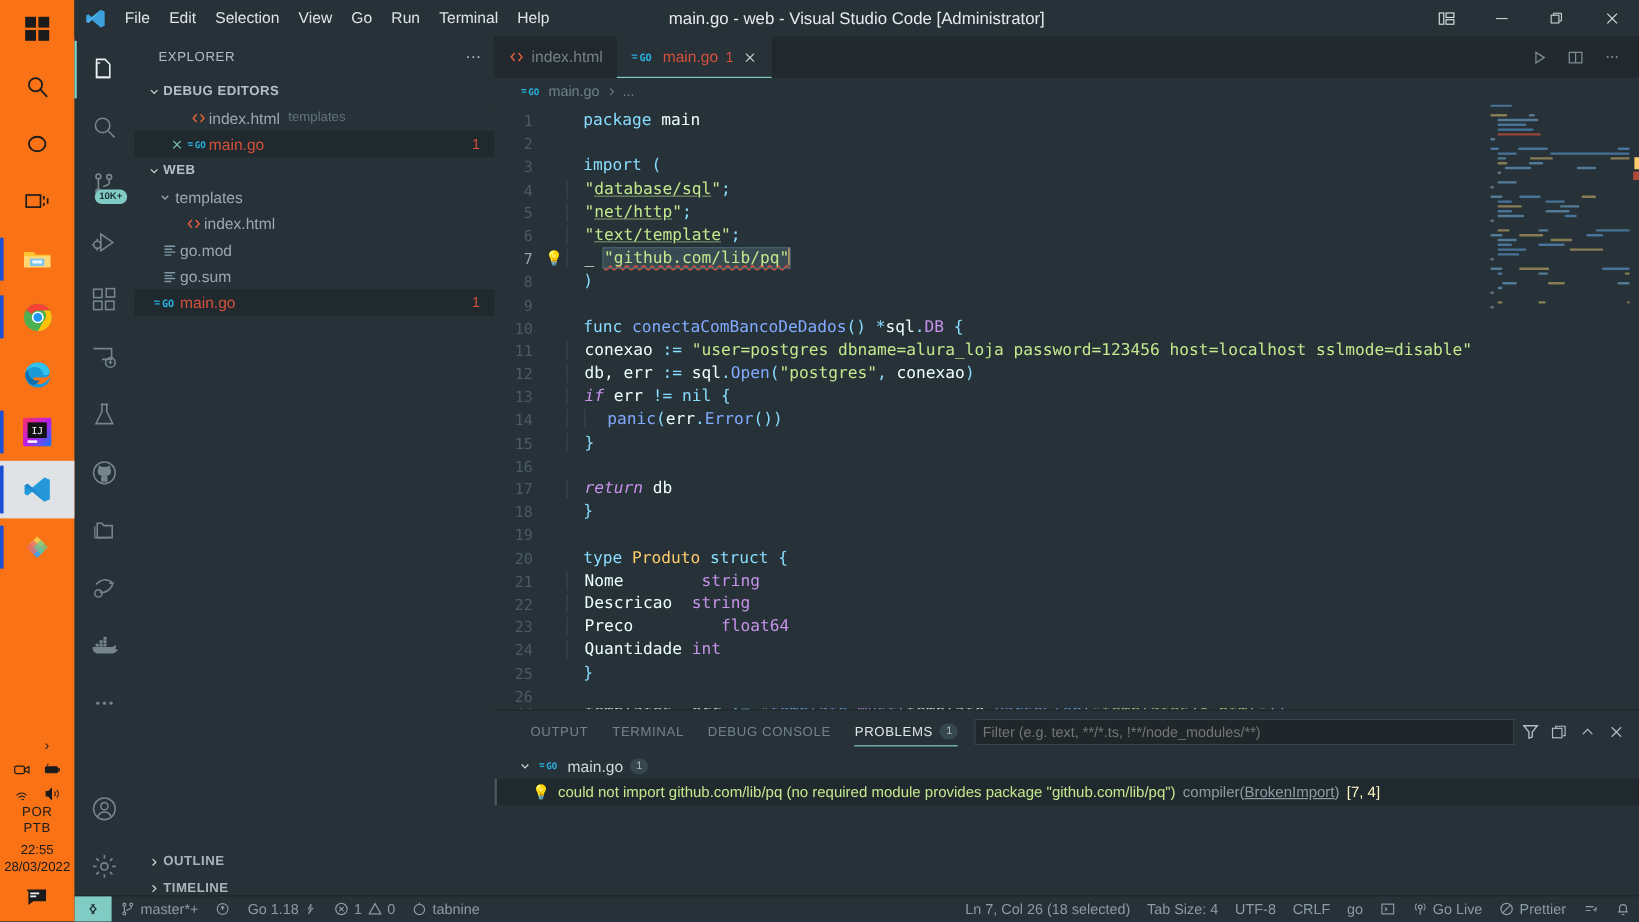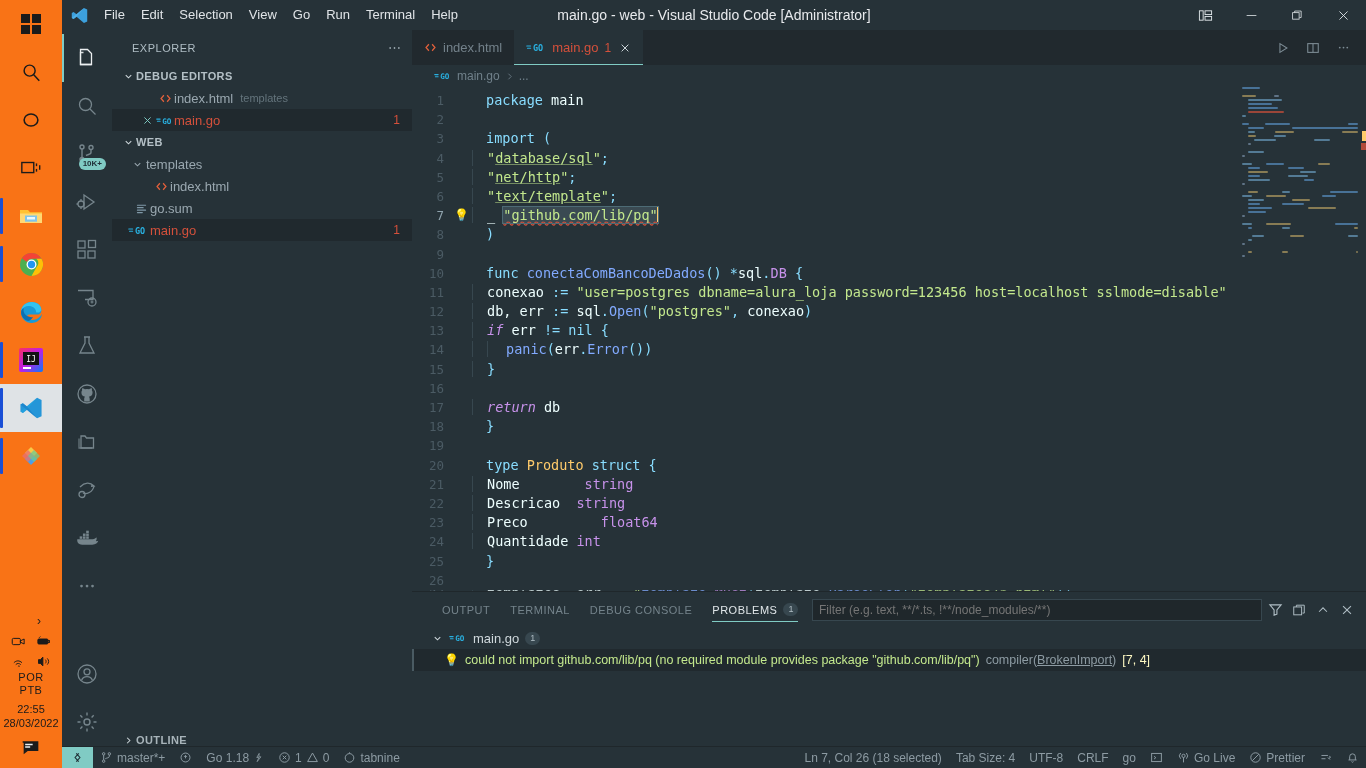--- a/index.html
+++ b/index.html
@@ -600,30 +600,41 @@
 
         <div class="row" style="padding-left:40px">
           <span class="rowicon">
             <svg width="13" height="13" viewBox="0 0 16 16" fill="none" stroke="#e4603b" stroke-width="1.5">
                 <path d="M6 4L2.5 8 6 12M10 4l3.5 4-3.5 4"></path>
               </svg>
           </span>
           <span class="label">index.html</span>
         </div>
 
-
         <div class="row" style="padding-left:20px">
           <span class="rowicon">
             <svg width="13" height="13" viewBox="0 0 16 16" stroke="#7f98a6" stroke-width="1.4" stroke-linecap="round">
                 <line x1="3" y1="4" x2="13" y2="4"></line>
                 <line x1="3" y1="7" x2="10" y2="7"></line>
                 <line x1="3" y1="10" x2="13" y2="10"></line>
                 <line x1="3" y1="13" x2="9" y2="13"></line>
               </svg>
           </span>
+          <span class="label">go.mod</span>
+        </div>
+
+        <div class="row" style="padding-left:20px">
+          <span class="rowicon">
+            <svg width="13" height="13" viewBox="0 0 16 16" stroke="#7f98a6" stroke-width="1.4" stroke-linecap="round">
+                <line x1="3" y1="4" x2="13" y2="4"></line>
+                <line x1="3" y1="7" x2="10" y2="7"></line>
+                <line x1="3" y1="10" x2="13" y2="10"></line>
+                <line x1="3" y1="13" x2="9" y2="13"></line>
+              </svg>
+          </span>
           <span class="label">go.sum</span>
         </div>
 
         <div class="row sel gofile" style="padding-left:14px">
           <span class="rowicon" style="width:24px;flex:0 0 24px">
             <svg width="20" height="11" viewBox="0 0 26 14">
               <path d="M1 5h5M2 8h4" stroke="#29b0e0" stroke-width="1.5" stroke-linecap="round"></path>
               <text x="9" y="11.5" font-size="11" font-weight="bold" fill="#29b0e0" font-family="monospace">GO</text>
             </svg>
           </span>
@@ -632,20 +643,28 @@
         </div>
 
         <div class="sb-foot">
           <div class="sb-collapsed">
             <span class="chev">
               <svg width="11" height="11" viewBox="0 0 16 16" fill="none" stroke="currentColor" stroke-width="1.5">
                   <path d="M6 4l4 4-4 4"></path>
                 </svg>
             </span>
             <span>OUTLINE</span>
+          </div>
+          <div class="sb-collapsed">
+            <span class="chev">
+              <svg width="11" height="11" viewBox="0 0 16 16" fill="none" stroke="currentColor" stroke-width="1.5">
+                  <path d="M6 4l4 4-4 4"></path>
+                </svg>
+            </span>
+            <span>TIMELINE</span>
           </div>
         </div>
       </div>
 
       <div class="editorcol">
 
         <div class="tabsbar">
           <div class="tab">
             <span>
               <svg width="13" height="13" viewBox="0 0 16 16" fill="none" stroke="#e4603b" stroke-width="1.5">

